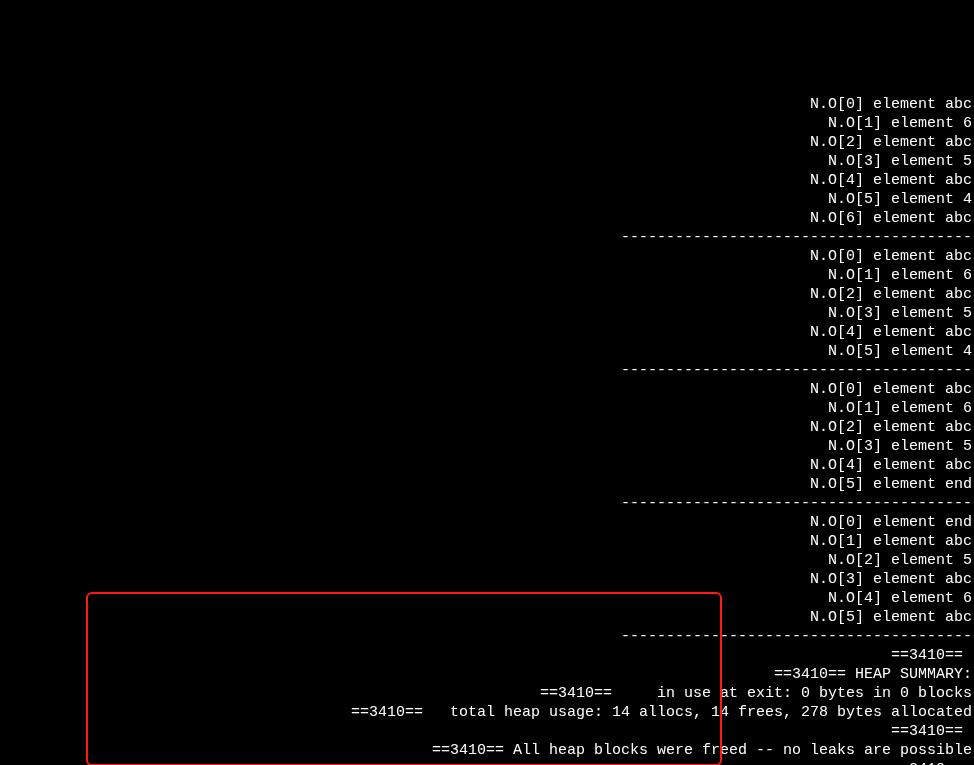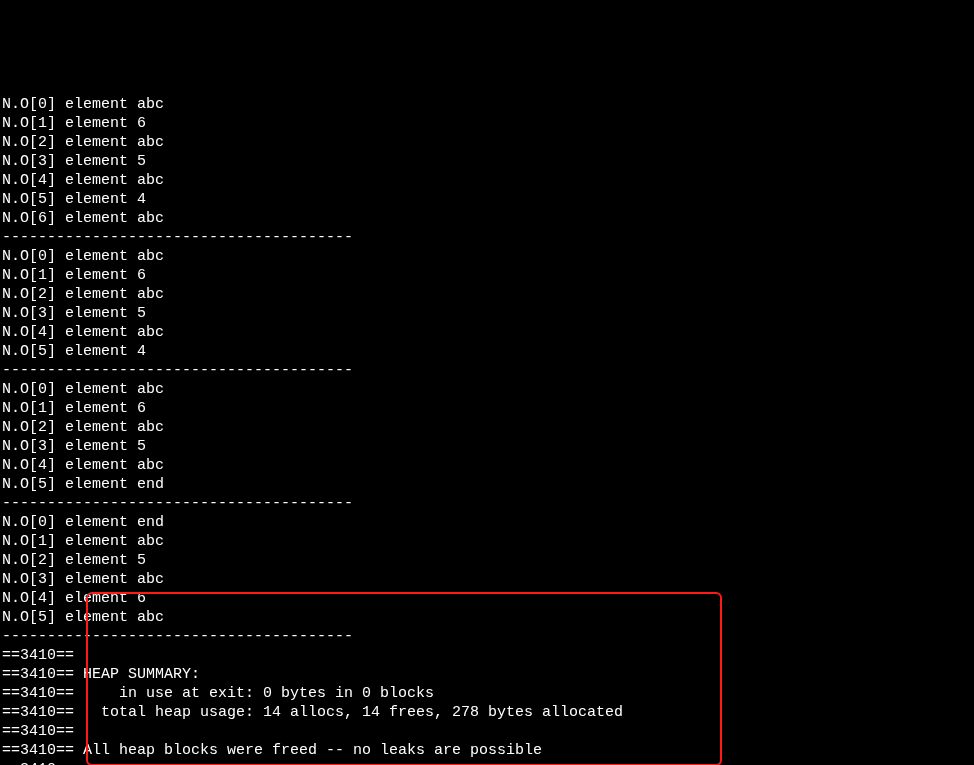--- a/index.html
+++ b/index.html
@@ -13,20 +13,21 @@
     width: 974px;
     height: 765px;
     overflow: hidden;
     white-space: pre;
   }
   .terminal {
     padding: 0px 2px;
   }
   .line {
     white-space: pre;
+    text-align: right;
   }
   .highlight-box {
     position: absolute;
     border: 2px solid #ff1a1a;
     border-radius: 6px;
     pointer-events: none;
   }
 </style>
 </head>
 <body>

